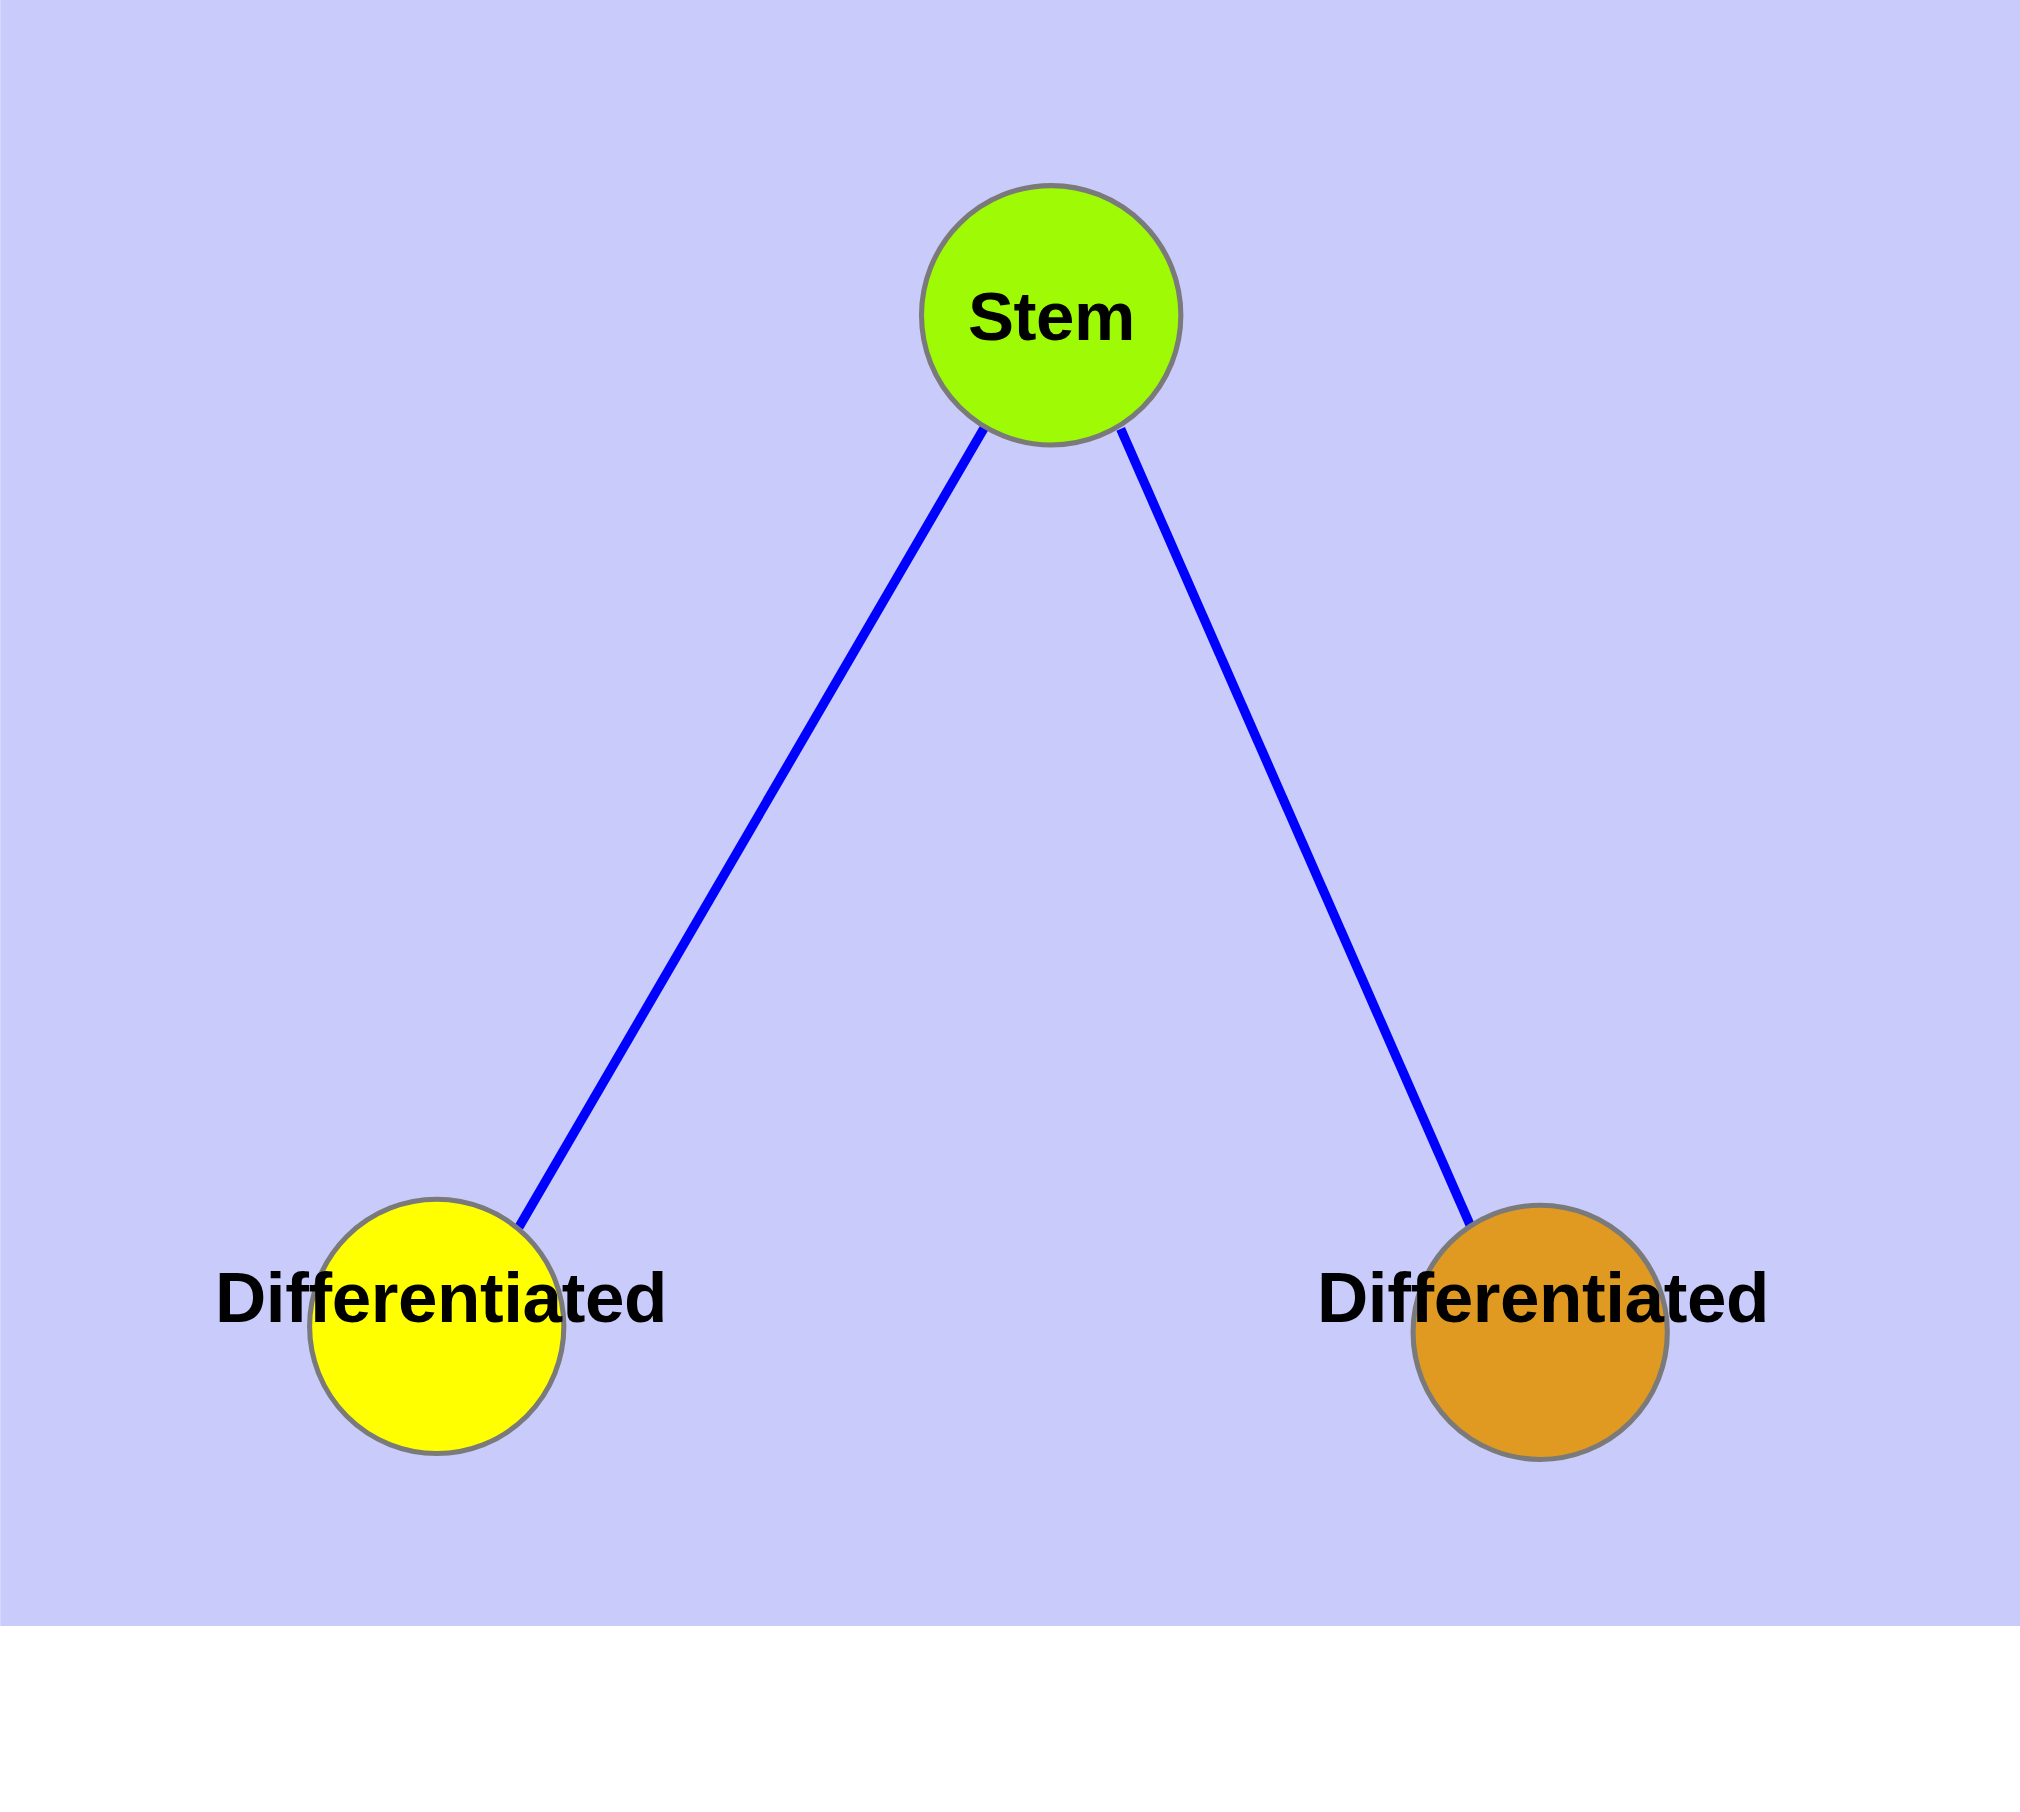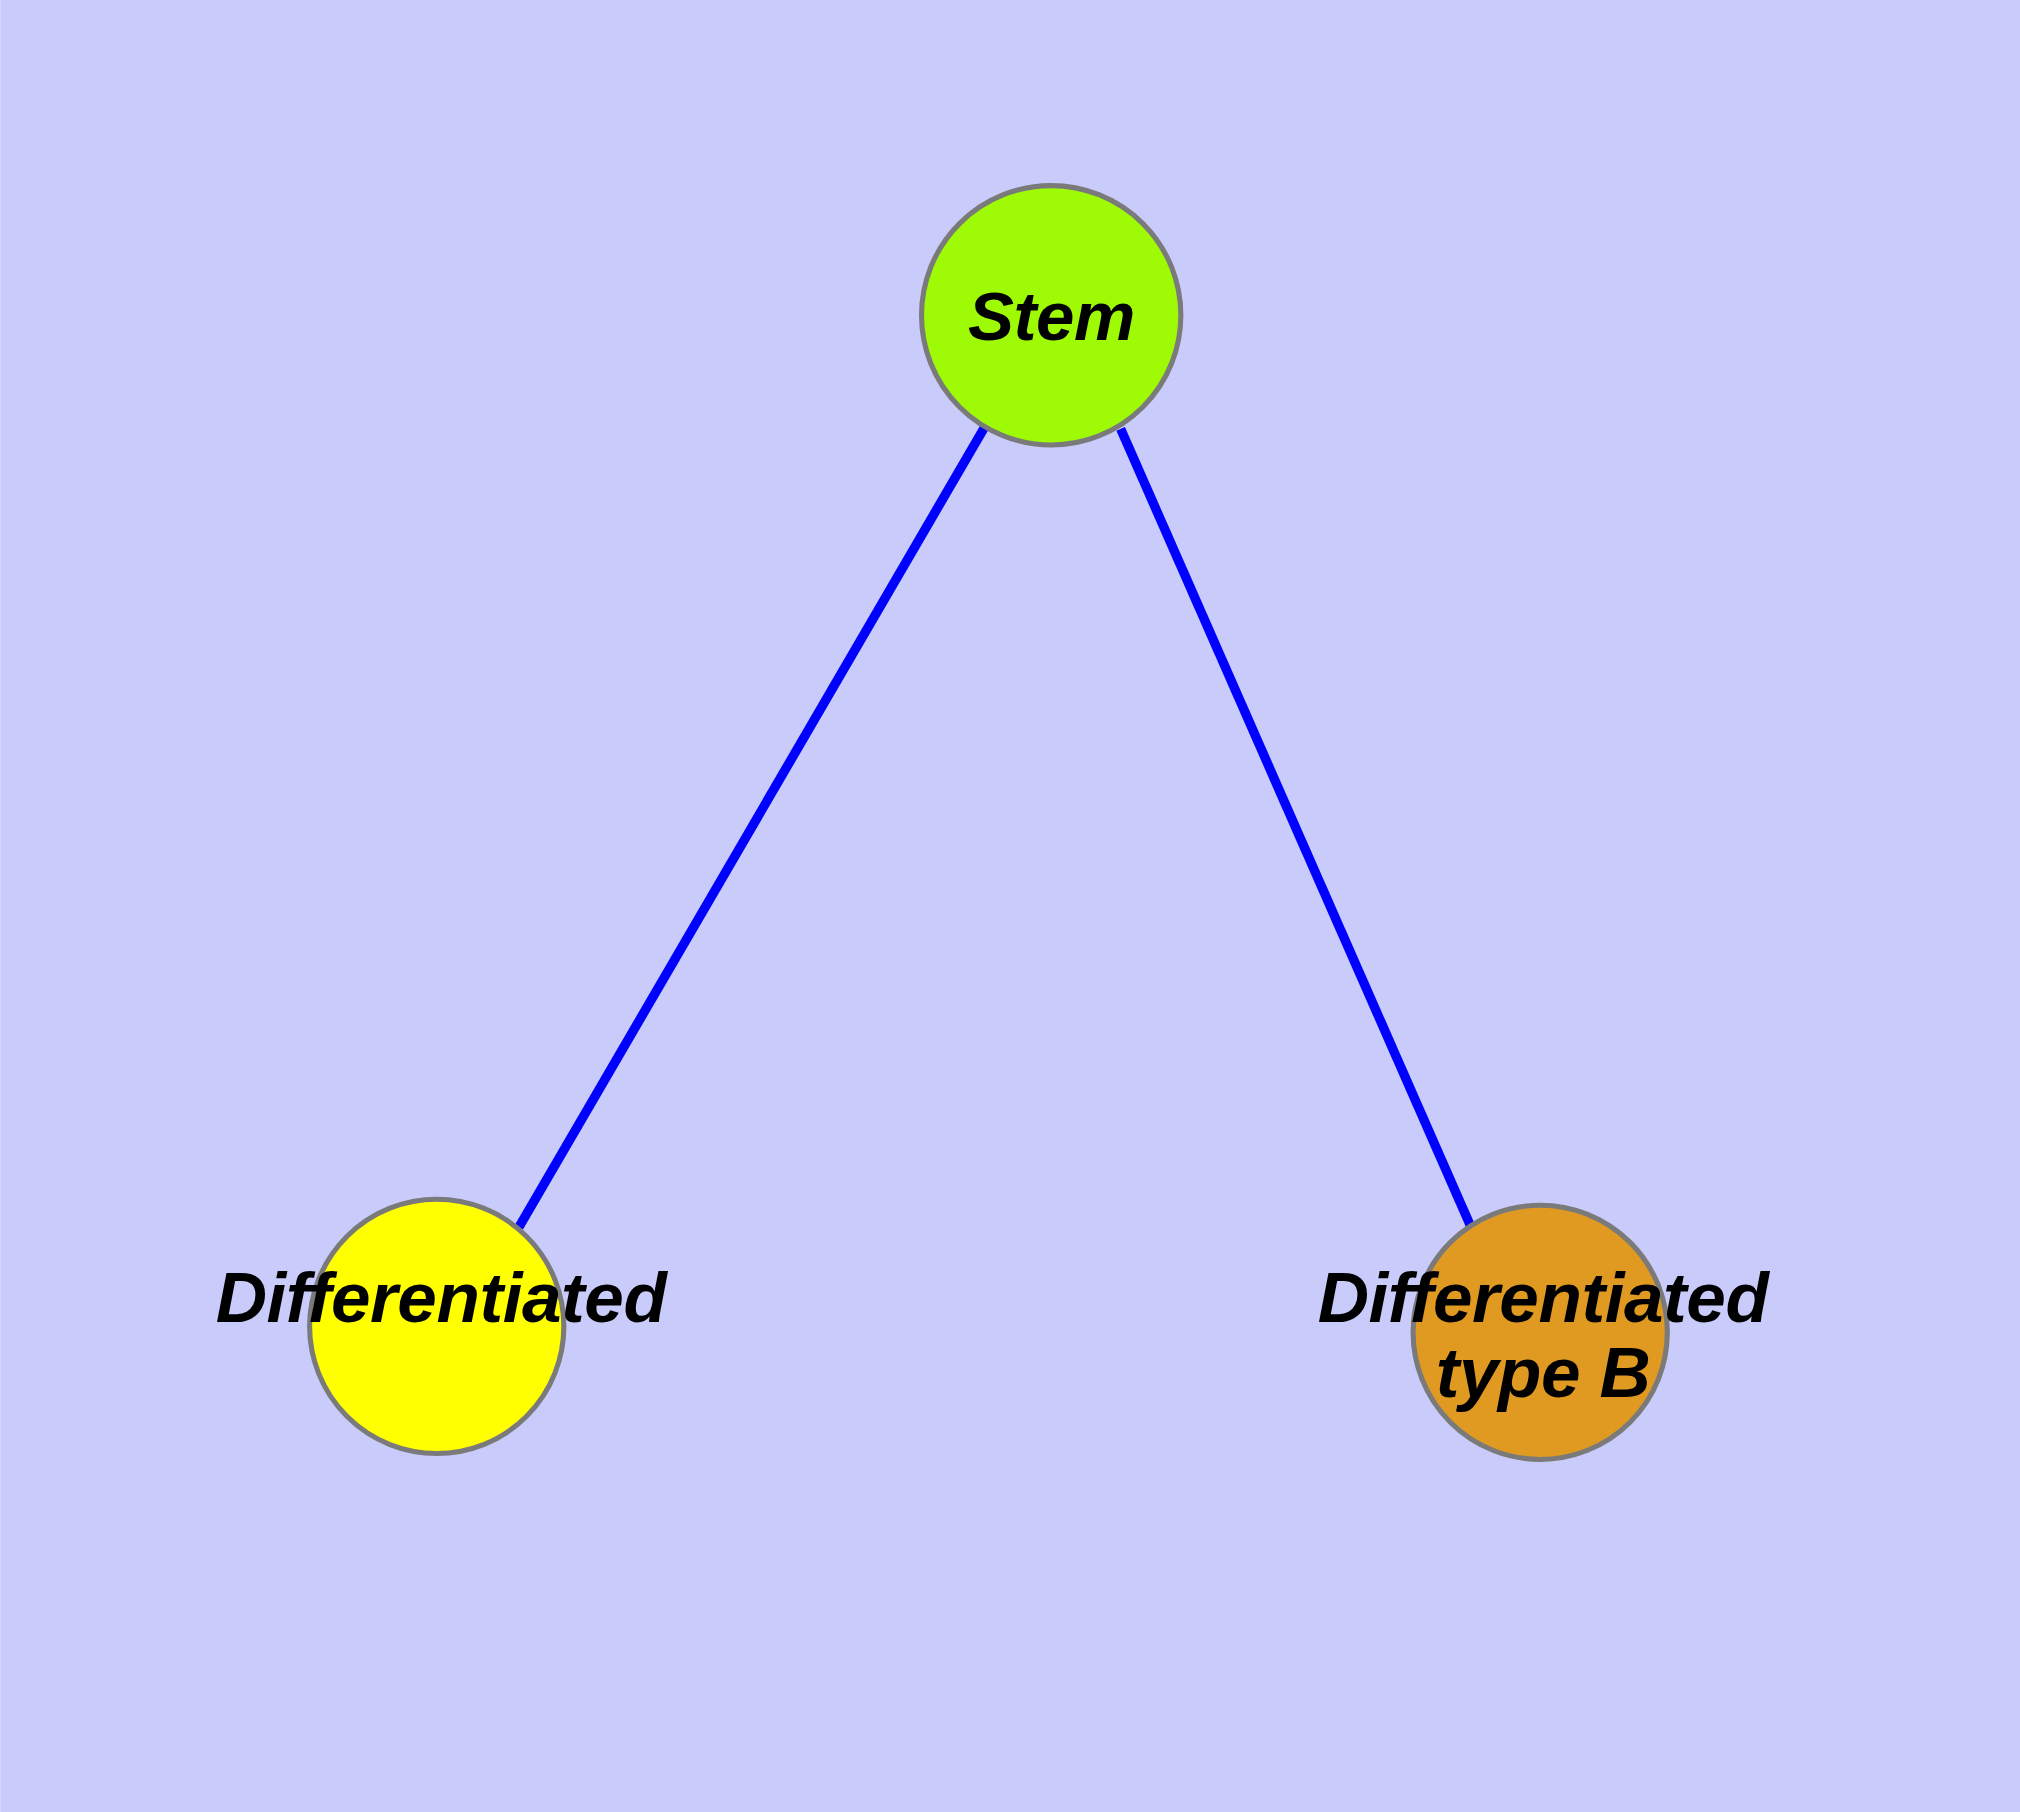--- a/index.html
+++ b/index.html
@@ -4,24 +4,23 @@
 <title>Cell Differentiation Graph</title>
 <style>
   html, body {
     margin: 0;
     padding: 0;
     background: #ffffff;
   }
   #stage {
     position: relative;
     width: 2021px;
-    height: 1812px;
+    height: 1626px;
     overflow: hidden;
     font-family: "Liberation Sans", "DejaVu Sans", sans-serif;
-    font-style: italic;
   }
   #graph-canvas {
     position: absolute;
     left: 0;
     top: 0;
     width: 2021px;
     height: 1812px;
     display: block;
   }
   .node-label {
@@ -75,17 +74,16 @@
   </svg>
 
   <div class="node-label" id="label-stem">Stem</div>
 
   <div class="node-label" id="label-diff-a">
     <div>Differentiated</div>
   </div>
 
   <div class="node-label" id="label-diff-b">
     <div>Differentiated</div>
-    <div>type B</div>
   </div>
 
 </div>
 
 
 </body></html>

